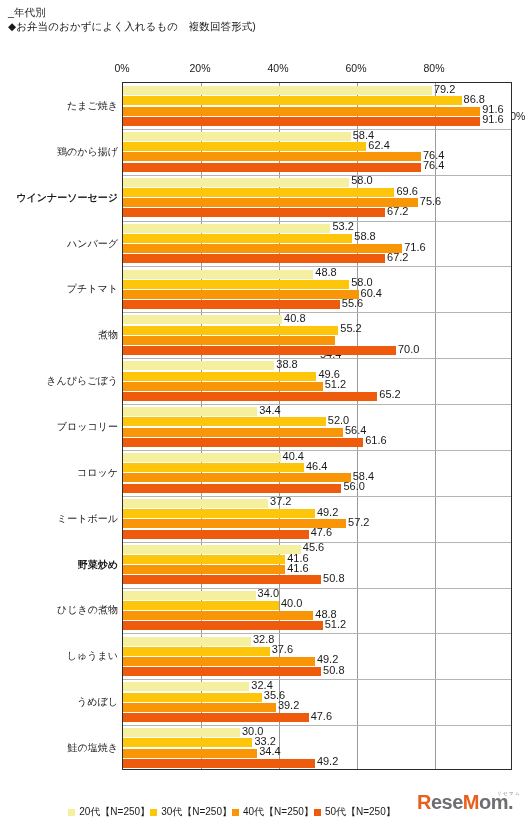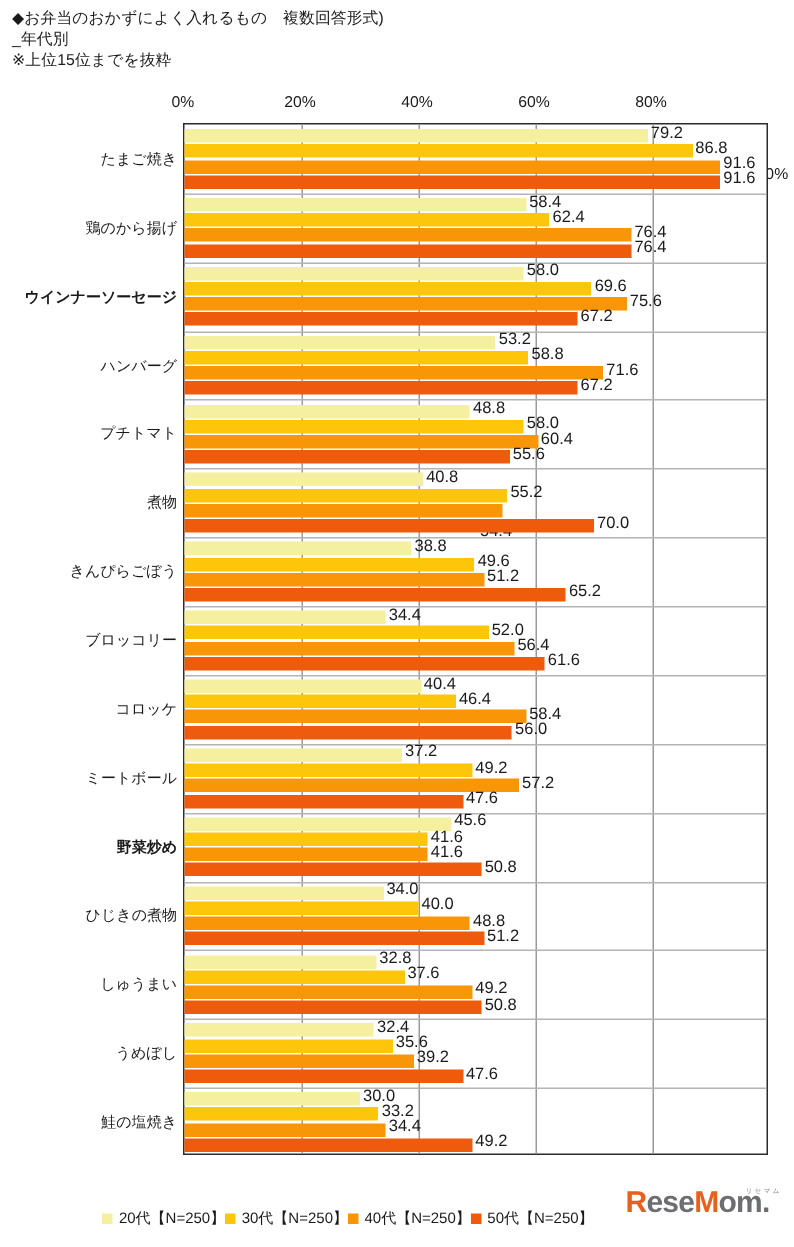--- a/index.html
+++ b/index.html
@@ -160,23 +160,22 @@
     letter-spacing: 1.4px;
     position: absolute;
     right: 2px;
     top: -1px;
   }
 </style>
 </head>
 <body>
 
 <div class="head">
+  <div class="head-line l2">_年代別</div>
   <div class="head-line l1">◆お弁当のおかずによく入れるもの　複数回答形式)</div>
-  <div class="head-line l2">_年代別</div>
-  <div class="head-line l3">※上位15位までを抜粋</div>
 </div>
 
 <div class="chart-wrap">
   <div class="axis-labels" id="axis-labels">
       <div class="axis-tick-label" style="left: 122px;">0%</div>
       <div class="axis-tick-label" style="left: 200px;">20%</div>
       <div class="axis-tick-label" style="left: 278px;">40%</div>
       <div class="axis-tick-label" style="left: 356px;">60%</div>
       <div class="axis-tick-label" style="left: 434px;">80%</div>
       <div class="axis-tick-label" style="left: 512px; margin-top: 48px;">100%</div>

